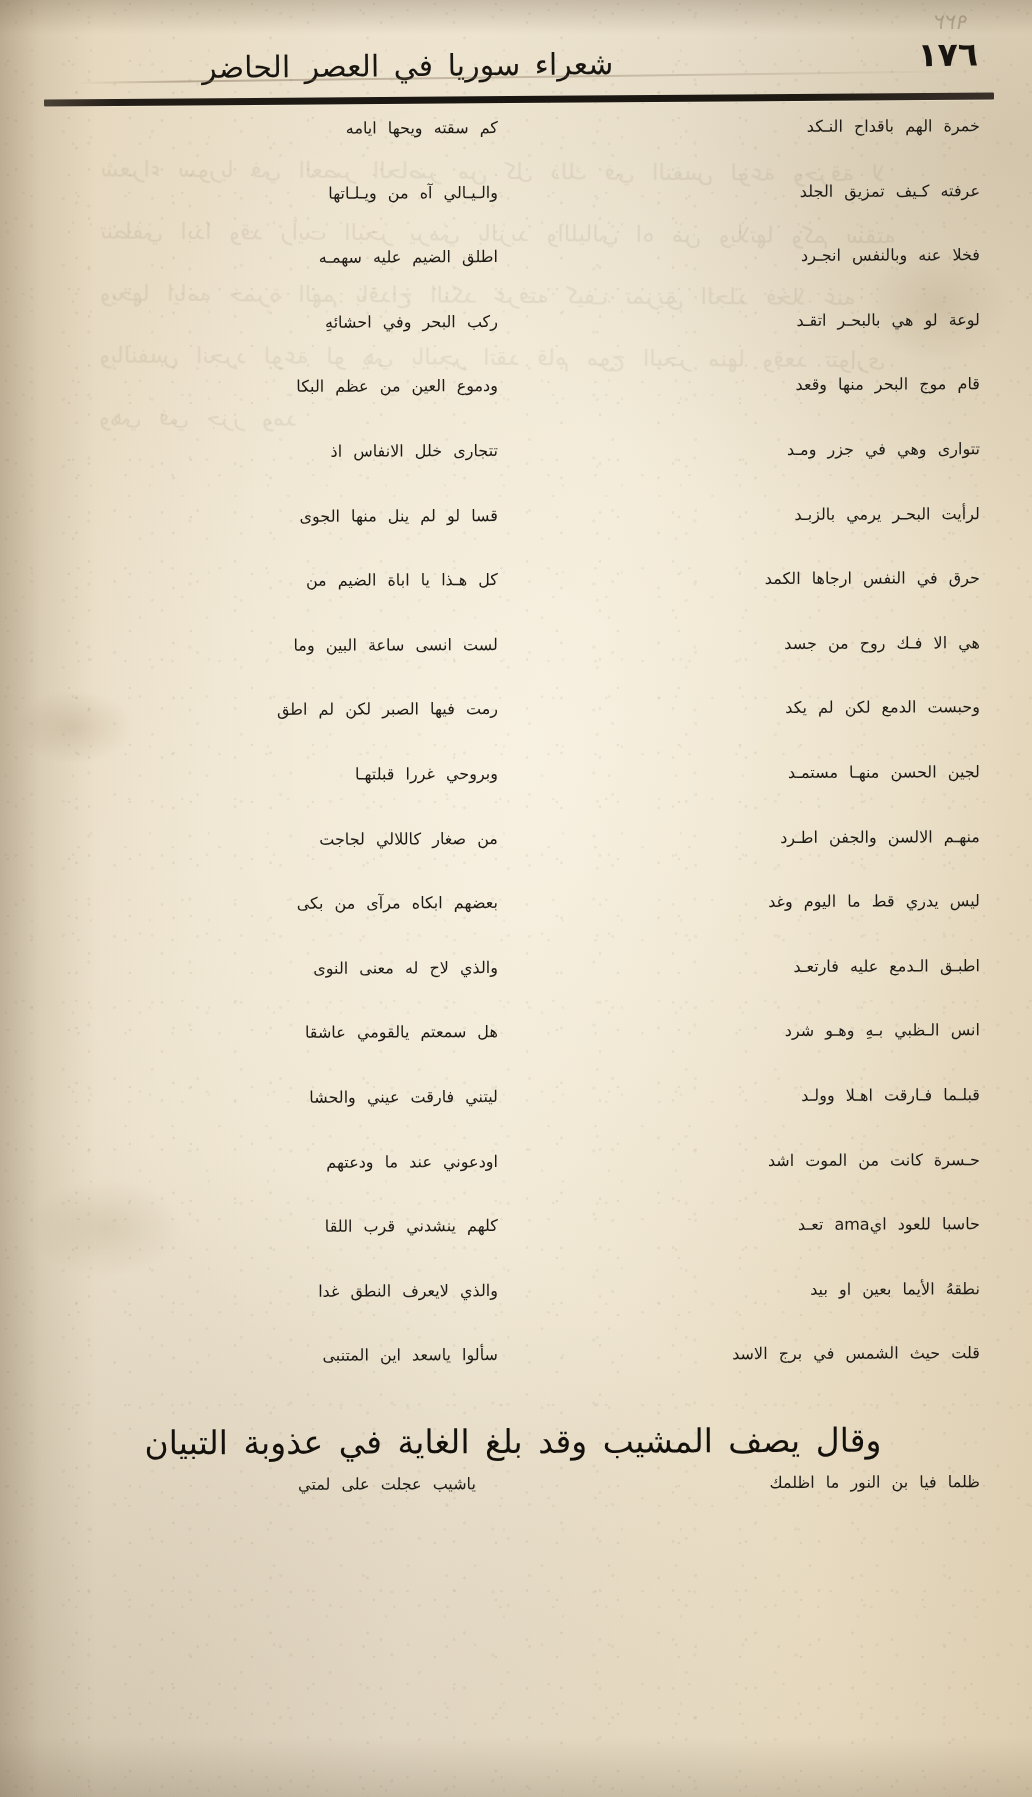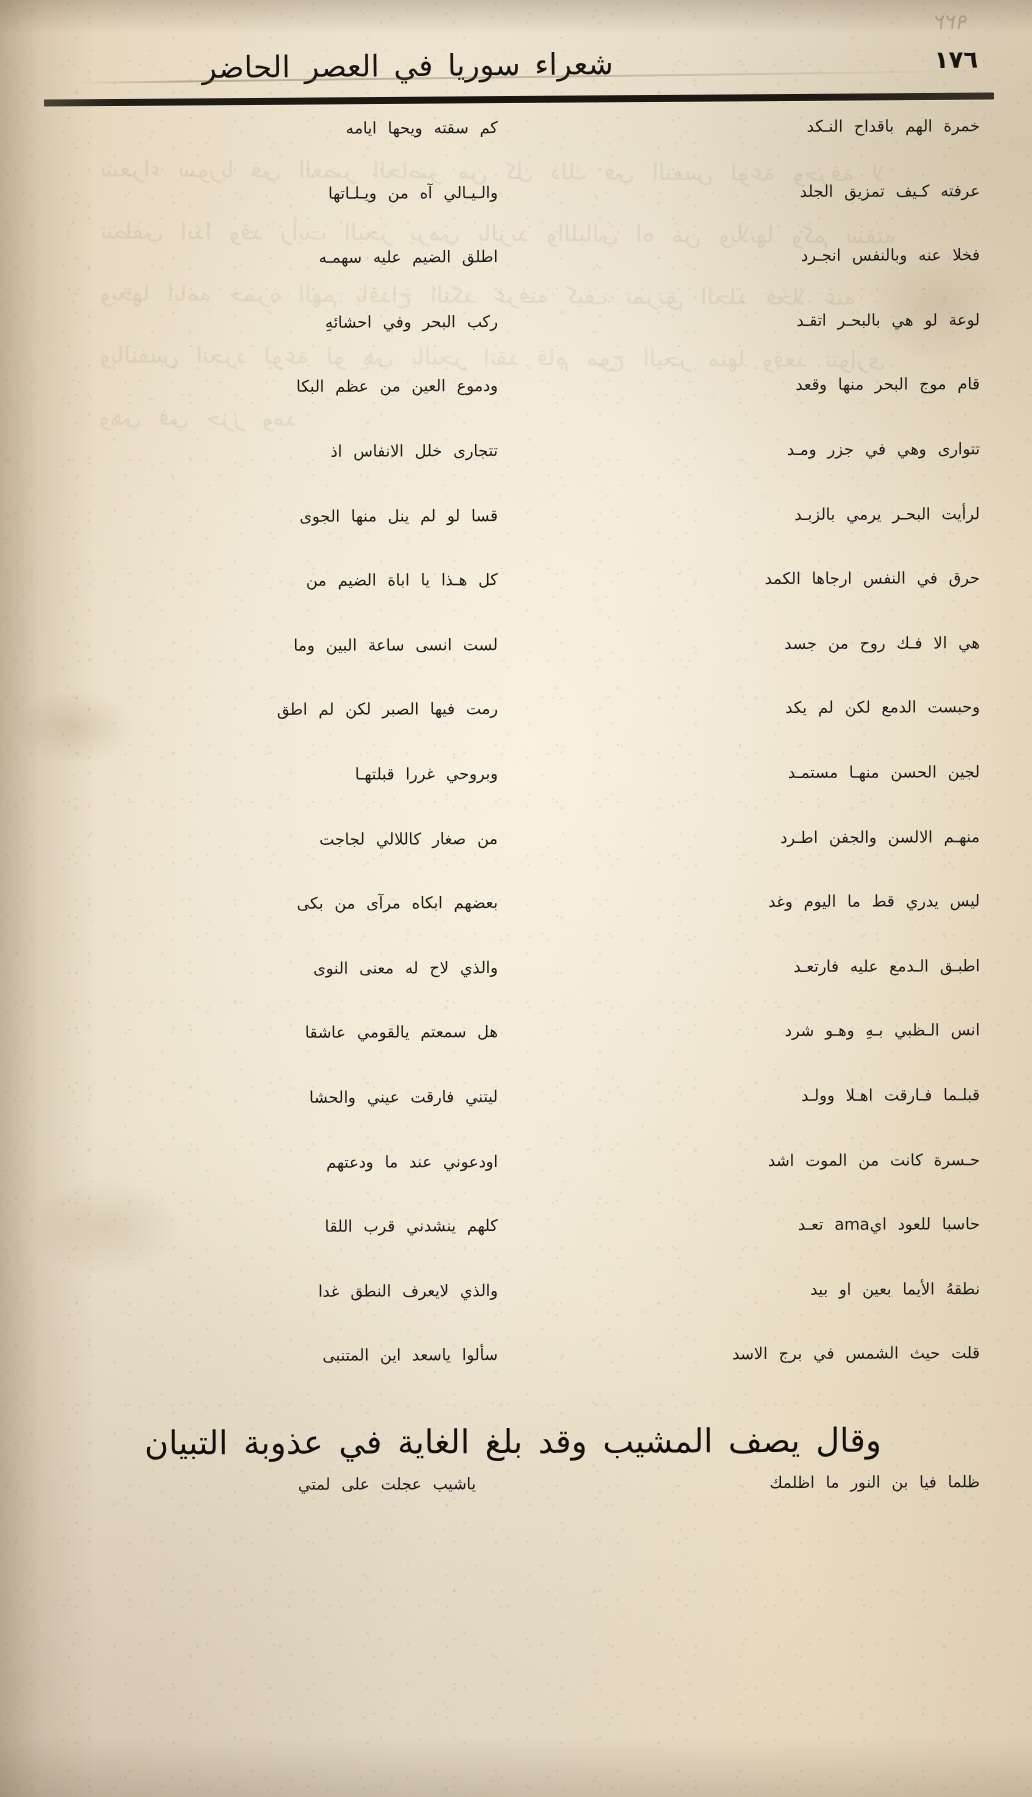--- a/index.html
+++ b/index.html
@@ -75,21 +75,21 @@
     top: 24px;
     right: 54px;
     left: 54px;
     height: 58px;
     display: flex;
     align-items: flex-end;
     justify-content: space-between;
     transform: rotate(-0.55deg);
   }
   .folio {
-    font-size: 24px;
+    font-size: 33px;
     letter-spacing: 3px;
     color: #181511;
     font-weight: 600;
     position: relative;
     top: -4px;
   }
   .folio-shadow {
     position: absolute;
     top: 10px;
     right: 64px;

